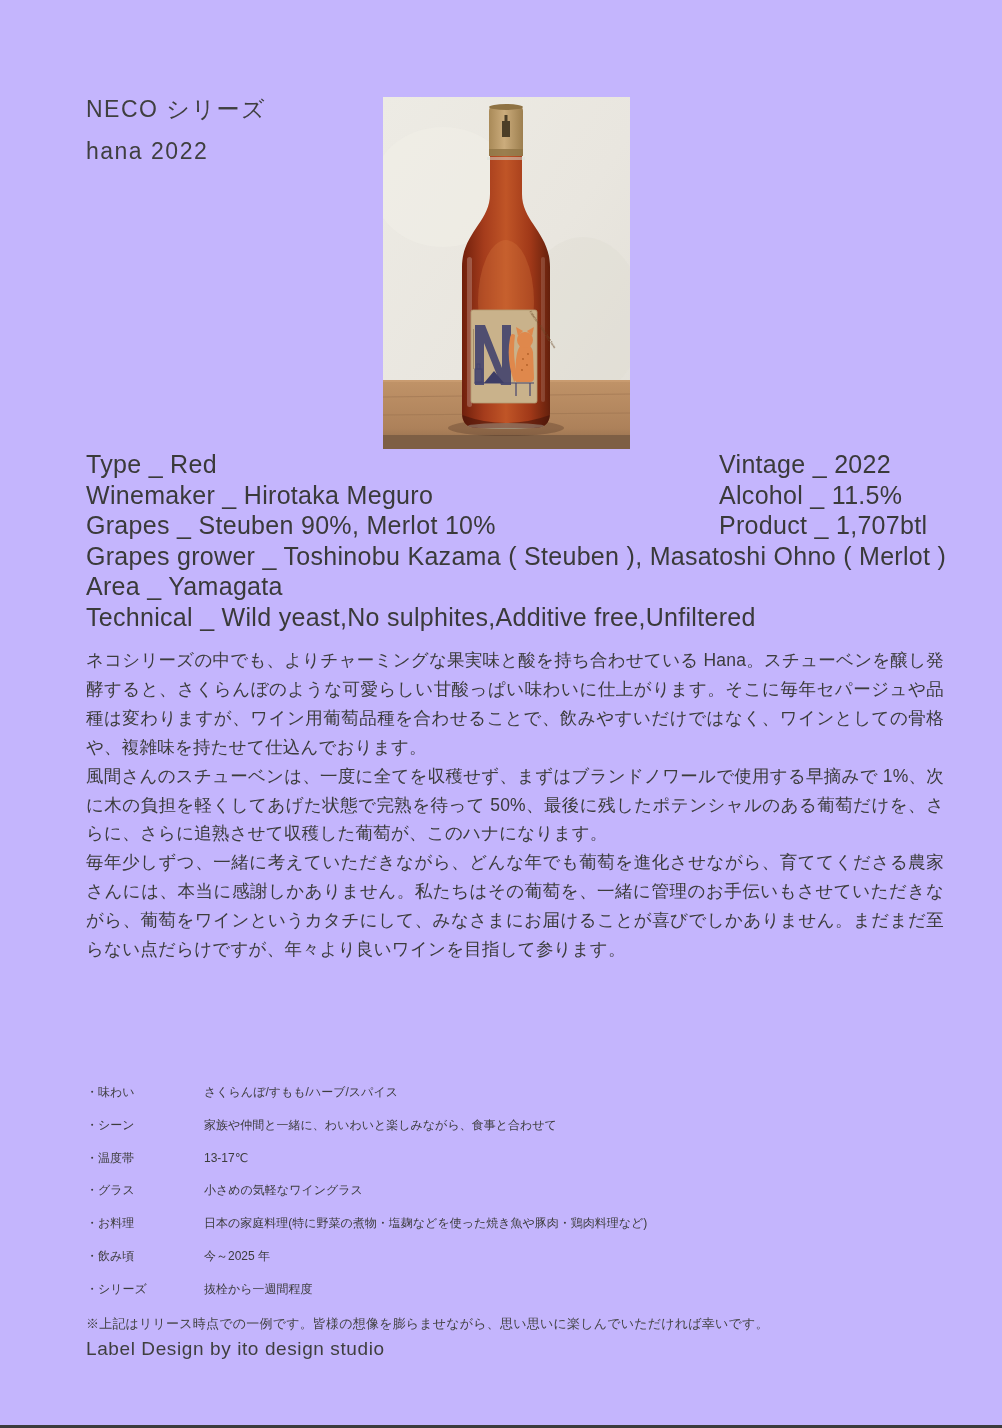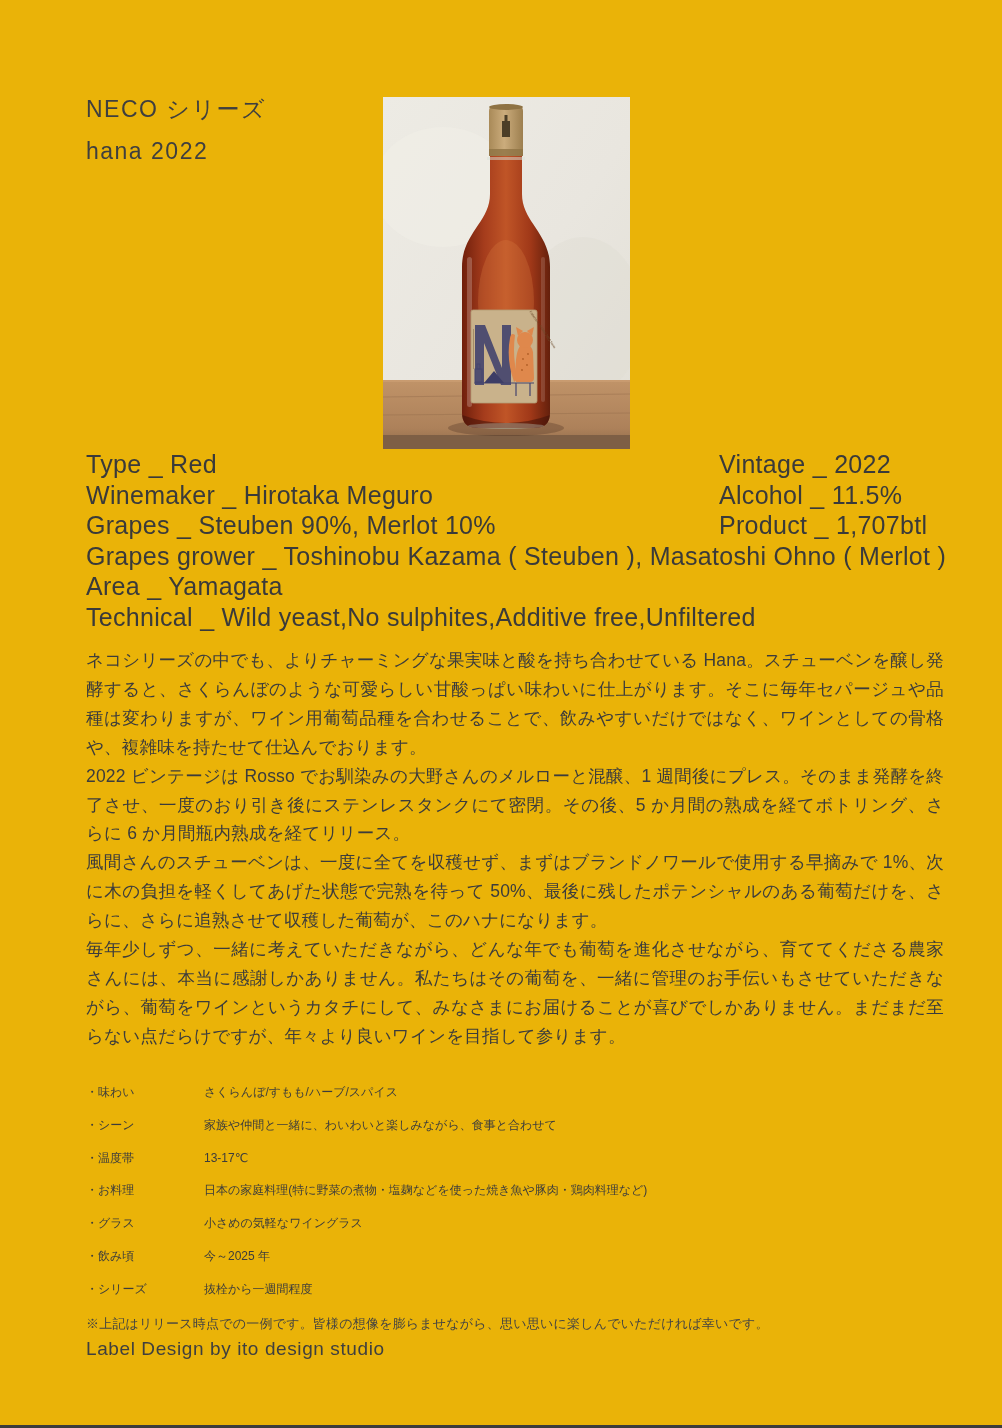--- a/index.html
+++ b/index.html
@@ -3,21 +3,21 @@
 <meta charset="utf-8">
 <style>
   * { margin:0; padding:0; box-sizing:border-box; }
   html,body { width:1002px; height:1428px; background:#ffffff; }
   body {
     font-family:"Liberation Sans","DejaVu Sans",sans-serif;
     color:#3a3a3a;
     position:relative;
     overflow:hidden;
   }
-  .page { position:absolute; inset:0; background:#eab308; }
+  .page { position:absolute; inset:0; background:#c4b5fd; }
 
   .title-block { position:absolute; left:86px; top:88px; }
   .title-line { font-size:23px; line-height:42px; letter-spacing:1.5px; color:#3f3f3f; }
 
   .photo {
     position:absolute; left:383px; top:97px; width:247px; height:352px;
     overflow:hidden;
   }
   .photo svg { display:block; width:247px; height:352px; }
 
@@ -145,45 +145,44 @@
       <span>Grapes _ Steuben 90%, Merlot 10%</span>
       <span class="spec-right">Product _ 1,707btl</span>
     </div>
     <div class="spec-row">Grapes grower _ Toshinobu Kazama ( Steuben ), Masatoshi Ohno ( Merlot )</div>
     <div class="spec-row">Area _ Yamagata</div>
     <div class="spec-row">Technical _ Wild yeast,No sulphites,Additive free,Unfiltered</div>
   </div>
 
   <div class="desc">
     <p>ネコシリーズの中でも、よりチャーミングな果実味と酸を持ち合わせている Hana。スチューベンを醸し発酵すると、さくらんぼのような可愛らしい甘酸っぱい味わいに仕上がります。そこに毎年セパージュや品種は変わりますが、ワイン用葡萄品種を合わせることで、飲みやすいだけではなく、ワインとしての骨格や、複雑味を持たせて仕込んでおります。</p>
-    <p>2022 ビンテージは Rosso でお馴染みの大野さんのメルローと混醸、1 週間後にプレス。そのまま発酵を終了させ、一度のおり引き後にステンレスタンクにて密閉。その後、5 か月間の熟成を経てボトリング、さらに 6 か月間瓶内熟成を経てリリース。</p>
     <p>風間さんのスチューベンは、一度に全てを収穫せず、まずはブランドノワールで使用する早摘みで 1%、次に木の負担を軽くしてあげた状態で完熟を待って 50%、最後に残したポテンシャルのある葡萄だけを、さらに、さらに追熟させて収穫した葡萄が、このハナになります。</p>
     <p>毎年少しずつ、一緒に考えていただきながら、どんな年でも葡萄を進化させながら、育ててくださる農家さんには、本当に感謝しかありません。私たちはその葡萄を、一緒に管理のお手伝いもさせていただきながら、葡萄をワインというカタチにして、みなさまにお届けることが喜びでしかありません。まだまだ至らない点だらけですが、年々より良いワインを目指して参ります。</p>
   </div>
 
   <div class="tasting">
     <div class="t-row">
       <span class="t-label">・味わい</span>
       <span class="t-value">さくらんぼ/すもも/ハーブ/スパイス</span>
     </div>
     <div class="t-row">
       <span class="t-label">・シーン</span>
       <span class="t-value">家族や仲間と一緒に、わいわいと楽しみながら、食事と合わせて</span>
     </div>
     <div class="t-row">
       <span class="t-label">・温度帯</span>
       <span class="t-value">13-17℃</span>
     </div>
     <div class="t-row">
+      <span class="t-label">・グラス</span>
+      <span class="t-value">小さめの気軽なワイングラス</span>
+    </div>
+    <div class="t-row">
       <span class="t-label">・お料理</span>
       <span class="t-value">日本の家庭料理(特に野菜の煮物・塩麹などを使った焼き魚や豚肉・鶏肉料理など)</span>
-    </div>
-    <div class="t-row">
-      <span class="t-label">・グラス</span>
-      <span class="t-value">小さめの気軽なワイングラス</span>
     </div>
     <div class="t-row">
       <span class="t-label">・飲み頃</span>
       <span class="t-value">今～2025 年</span>
     </div>
     <div class="t-row">
       <span class="t-label">・シリーズ</span>
       <span class="t-value">抜栓から一週間程度</span>
     </div>
     <div class="t-note">※上記はリリース時点での一例です。皆様の想像を膨らませながら、思い思いに楽しんでいただければ幸いです。</div>

